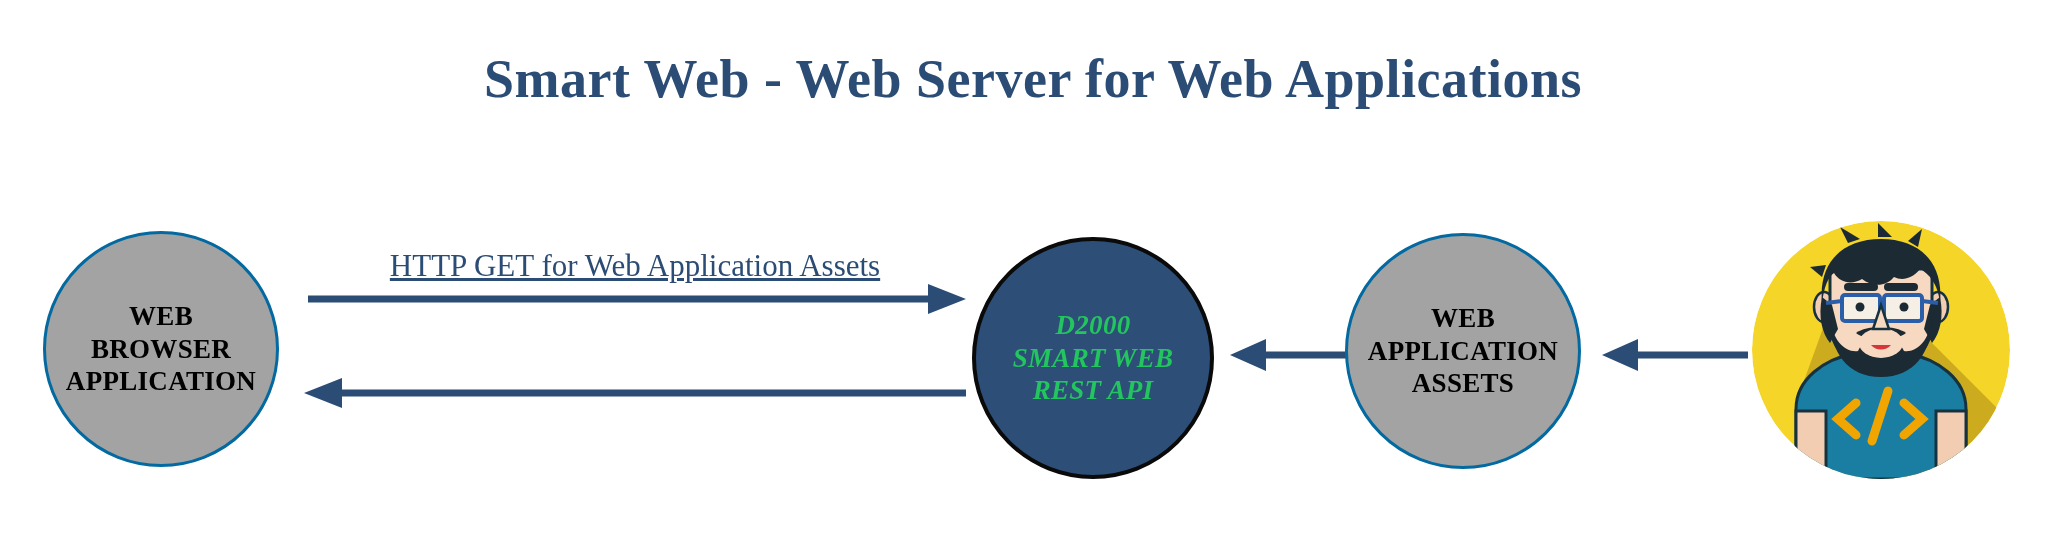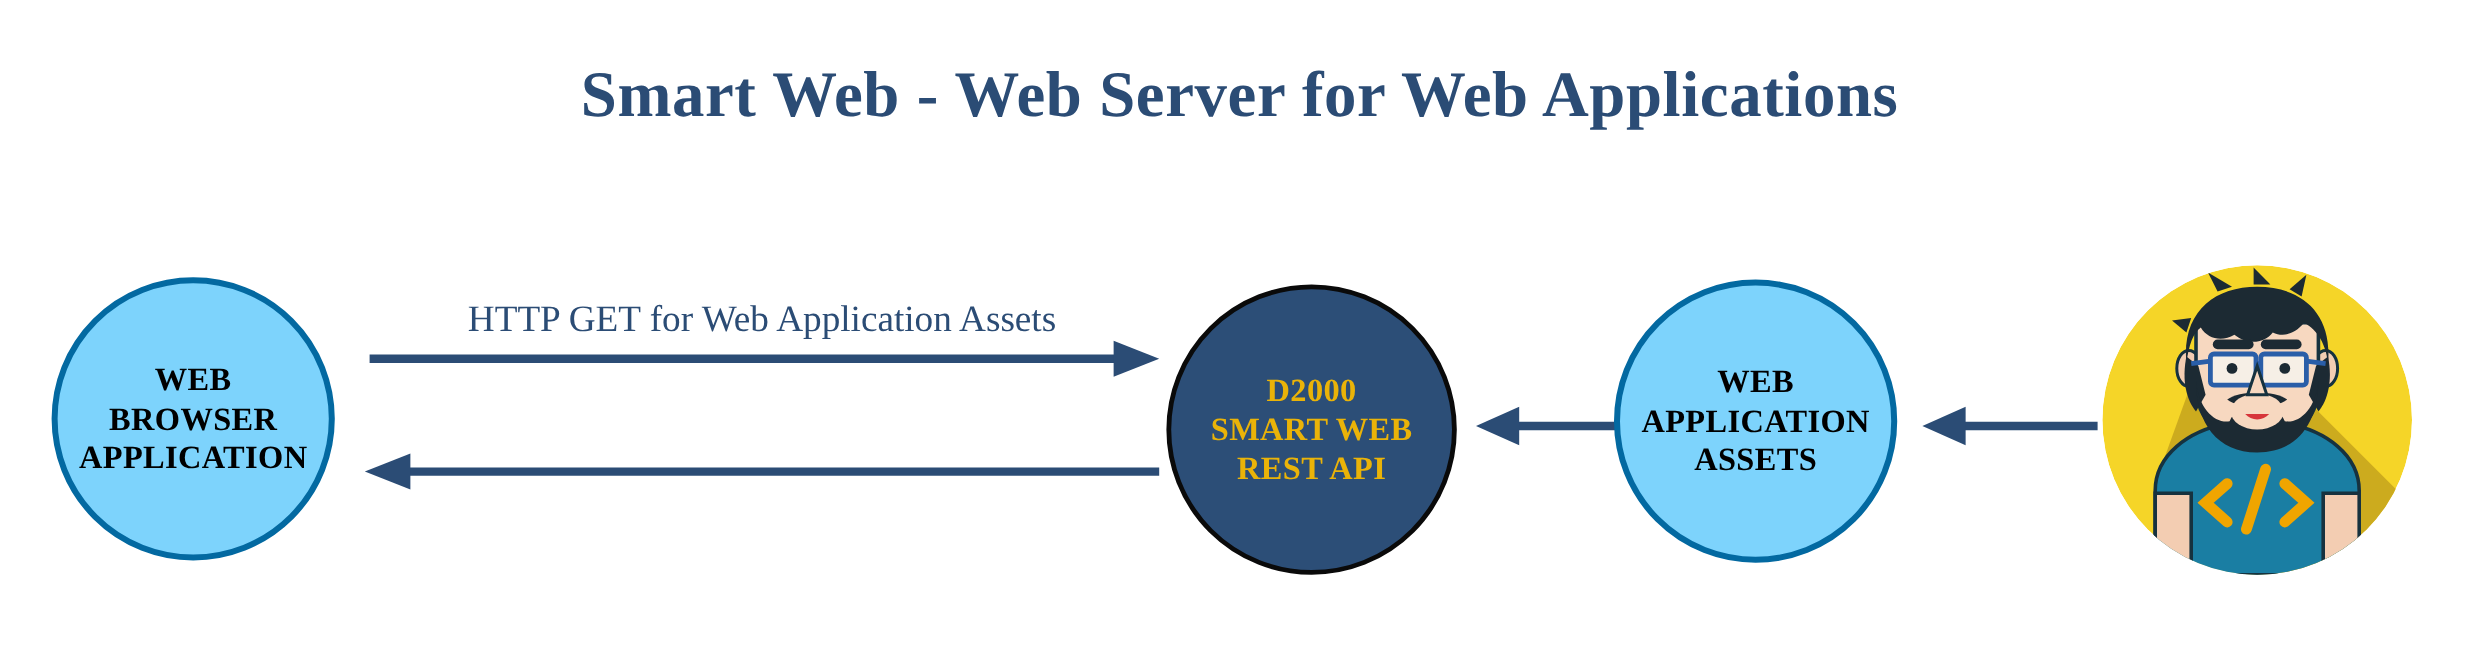--- a/index.html
+++ b/index.html
@@ -44,37 +44,38 @@
   }
   .node-label {
     text-align: center;
     font-family: "Liberation Serif", serif;
     font-weight: bold;
     line-height: 1.22;
     white-space: pre-line;
   }
 
   .node-cream {
-    background: #7dd3fc;
-    border: 5px solid #0369a1;
+    background: #a3a3a3;
+    border: 3px solid #0369a1;
   }
   .node-cream .node-label {
     color: #000000;
     font-size: 27px;
     letter-spacing: 0.3px;
   }
 
   .node-dark {
     background: #2c4e77;
     border: 4px solid #0a0a0a;
   }
   .node-dark .node-label {
-    color: #eab308;
+    color: #22c55e;
     font-size: 27px;
     letter-spacing: 0.3px;
+    font-style: italic;
   }
 
   #node-browser   { left: 43px;   top: 231px; width: 236px; height: 236px; }
   #node-restapi   { left: 972px;  top: 237px; width: 242px; height: 242px; }
   #node-assets    { left: 1345px; top: 233px; width: 236px; height: 236px; }
 
   
   #node-developer {
     position: absolute;
     left: 1752px;
@@ -87,20 +88,21 @@
   .connector {
     position: absolute;
   }
   .conn-label {
     position: absolute;
     font-family: "Liberation Serif", serif;
     font-size: 31px;
     color: #2b4c75;
     white-space: nowrap;
     text-align: center;
+    text-decoration: underline;
   }
 
   #conn-get        { left: 300px;  top: 278px; width: 670px; height: 46px; }
   #label-get       { left: 300px;  top: 248px; width: 670px; }
   #conn-auth       { left: 300px;  top: 372px; width: 670px; height: 46px; }
   #label-auth      { left: 300px;  top: 342px; width: 670px; }
   #conn-assets-api { left: 1228px; top: 332px; width: 128px; height: 46px; }
   #conn-dev-assets { left: 1600px; top: 332px; width: 150px; height: 46px; }
 </style>
 </head>

